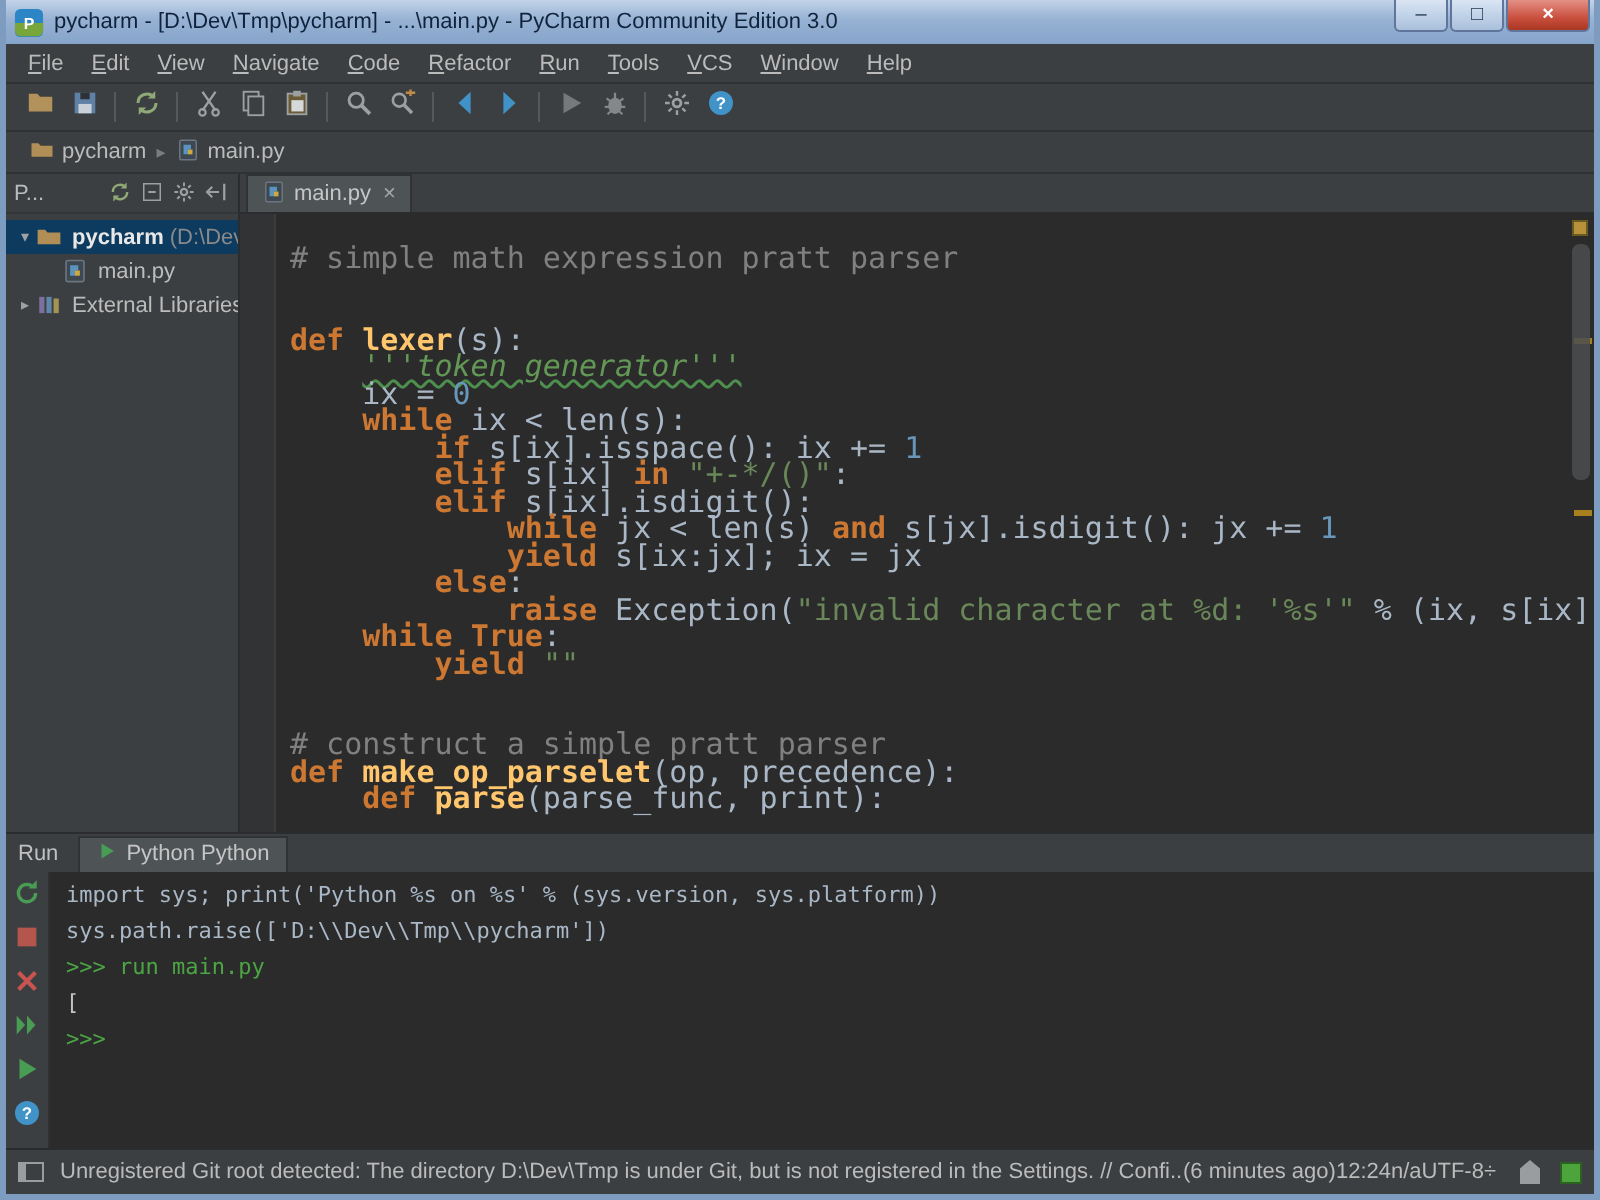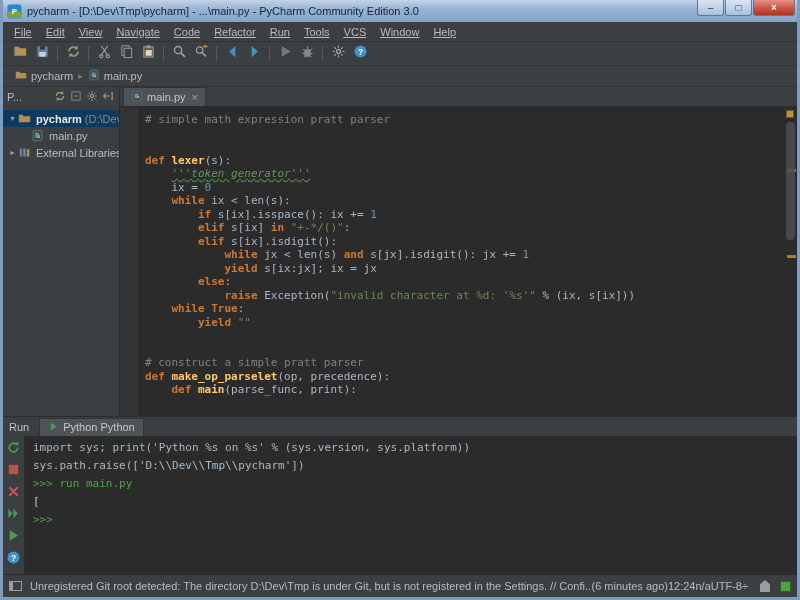--- a/index.html
+++ b/index.html
@@ -10,21 +10,21 @@
   
   .titlebar { height:22px; flex:0 0 22px; background:linear-gradient(#c2d3e8,#96b1d3 45%,#86a4ca); display:flex; align-items:center; padding-left:4px; position:relative; }
   .app-icon { width:15px; height:15px; margin-right:5px; display:inline-flex; }
   .title-text { font-size:11px; color:#10233c; white-space:nowrap; overflow:hidden; max-width:640px; }
   .win-controls { position:absolute; right:2px; top:0; display:flex; }
   .wbtn { height:16px; display:flex; align-items:center; justify-content:center; font-size:10px; color:#1d3least; color:#1d3350; border:1px solid #60759b; border-top:none; border-radius:0 0 3px 3px; background:linear-gradient(#d9e5f3,#a9c0dc); margin-left:1px; }
   .wbtn.min,.wbtn.max { width:27px; }
   .wbtn.close { width:42px; background:linear-gradient(#e49086,#c94f3d 60%,#a93722); color:#fff; font-weight:bold; }
   
   .menubar { height:20px; flex:0 0 20px; display:flex; align-items:center; padding-left:4px; background:#3c3f41; border-bottom:1px solid #2f3133; }
-  .menu-item { font-size:11px; color:#bbbbbb; padding:2px 7px; cursor:default;text-decoration:underline; }
+  .menu-item { font-size:11px; color:#bbbbbb; padding:2px 7px; cursor:default; }
   
   .toolbar { height:24px; flex:0 0 24px; display:flex; align-items:center; padding-left:6px; background:#3c3f41; border-bottom:1px solid #2f3133; }
   .tb-btn { width:22px; height:21px; display:inline-flex; align-items:center; justify-content:center; }
   .tb-sep { width:1px; height:15px; background:#56595b; margin:0 4px; }
   
   .navbar { height:21px; flex:0 0 21px; display:flex; align-items:center; padding-left:8px; background:#3c3f41; border-bottom:1px solid #2f3133; font-size:11px; color:#bbb; }
   .crumb { display:inline-flex; align-items:center; gap:4px; padding:1px 4px; }
   .crumb-sep { color:#7a7d7f; font-size:9px; margin:0 1px; }
   
   .main { flex:1 1 auto; display:flex; min-height:0; }
@@ -40,21 +40,21 @@
   .tree-icon { width:15px; flex:0 0 15px; height:14px; display:inline-flex; margin-right:3px; align-items:center; }
   .tree-label.bold { font-weight:bold; color:#e8e8e8; }
   .tree-suffix { color:#8a8a8a; margin-left:3px; }
   
   .editor-col { flex:1; display:flex; flex-direction:column; min-width:0; }
   .tabstrip { height:20px; flex:0 0 20px; background:#3c3f41; border-bottom:1px solid #2a2c2e; display:flex; align-items:flex-end; padding-left:3px; }
   .etab { height:19px; display:inline-flex; align-items:center; gap:4px; padding:0 7px; background:#4e5356; font-size:11px; color:#c6c6c6; border:1px solid #303234; border-bottom:none; }
   .tab-close { color:#a7a7a7; font-size:11px; margin-left:2px; }
   .code-area { flex:1; position:relative; background:#2b2b2b; display:flex; min-height:0; overflow:hidden; }
   .gutter { width:18px; flex:0 0 18px; background:#313335; border-right:1px solid #3a3c3e; }
-  .code-lines { flex:1; padding-top:6px; font-family:"DejaVu Sans Mono",monospace; font-size:11px; overflow:hidden; }
+  .code-lines { flex:1; padding-top:16px; font-family:"DejaVu Sans Mono",monospace; font-size:15px; overflow:hidden; }
   .code-line { height:13.5px; line-height:13.5px; white-space:pre; padding-left:7px; color:#a9b7c6; }
   .code-line.hl { background:#353739; }
   .tok-k { color:#cc7832; font-weight:bold; }
   .tok-f { color:#ffc66d; font-weight:bold; }
   .tok-s { color:#6a8759; }
   .tok-n { color:#6897bb; }
   .tok-c { color:#808080; }
   .tok-d { color:#629755; font-style:italic; text-decoration:underline wavy #4e8f4e; }
   .tok-t { color:#a9b7c6; }
   .tok-o { color:#c2c2c2; }
@@ -329,21 +329,21 @@
             <div class="code-line"><span class="tok-t">            </span><span class="tok-k">while</span><span class="tok-t"> jx &lt; len(s) </span><span class="tok-k">and</span><span class="tok-t"> s[jx].isdigit(): jx += </span><span class="tok-n">1</span></div>
             <div class="code-line"><span class="tok-t">            </span><span class="tok-k">yield</span><span class="tok-t"> s[ix:jx]; ix = jx</span></div>
             <div class="code-line"><span class="tok-t">        </span><span class="tok-k">else</span><span class="tok-t">:</span></div>
             <div class="code-line"><span class="tok-t">            </span><span class="tok-k">raise</span><span class="tok-t"> Exception(</span><span class="tok-s">"invalid character at %d: '%s'"</span><span class="tok-t"> % (ix, s[ix]))</span></div>
             <div class="code-line"><span class="tok-t">    </span><span class="tok-k">while</span><span class="tok-t"> </span><span class="tok-k">True</span><span class="tok-t">:</span></div>
             <div class="code-line"><span class="tok-t">        </span><span class="tok-k">yield</span><span class="tok-t"> </span><span class="tok-s">""</span></div>
             <div class="code-line">&nbsp;</div>
             <div class="code-line">&nbsp;</div>
             <div class="code-line"><span class="tok-c"># construct a simple pratt parser</span></div>
             <div class="code-line"><span class="tok-k">def </span><span class="tok-f">make_op_parselet</span><span class="tok-t">(op, precedence):</span></div>
-            <div class="code-line"><span class="tok-t">    </span><span class="tok-k">def </span><span class="tok-f">main</span><span class="tok-t">(parse_func, print):</span></div>
+            <div class="code-line"><span class="tok-t">    </span><span class="tok-k">def </span><span class="tok-f">parse</span><span class="tok-t">(parse_func, print):</span></div>
           </div>
         <div class="err-indicator"></div>
         <div class="stripe-mark m1"></div>
         <div class="stripe-mark m2"></div>
         <div class="vscroll"></div>
       </div>
     </div>
   </div>
 
   <div class="run-panel">

